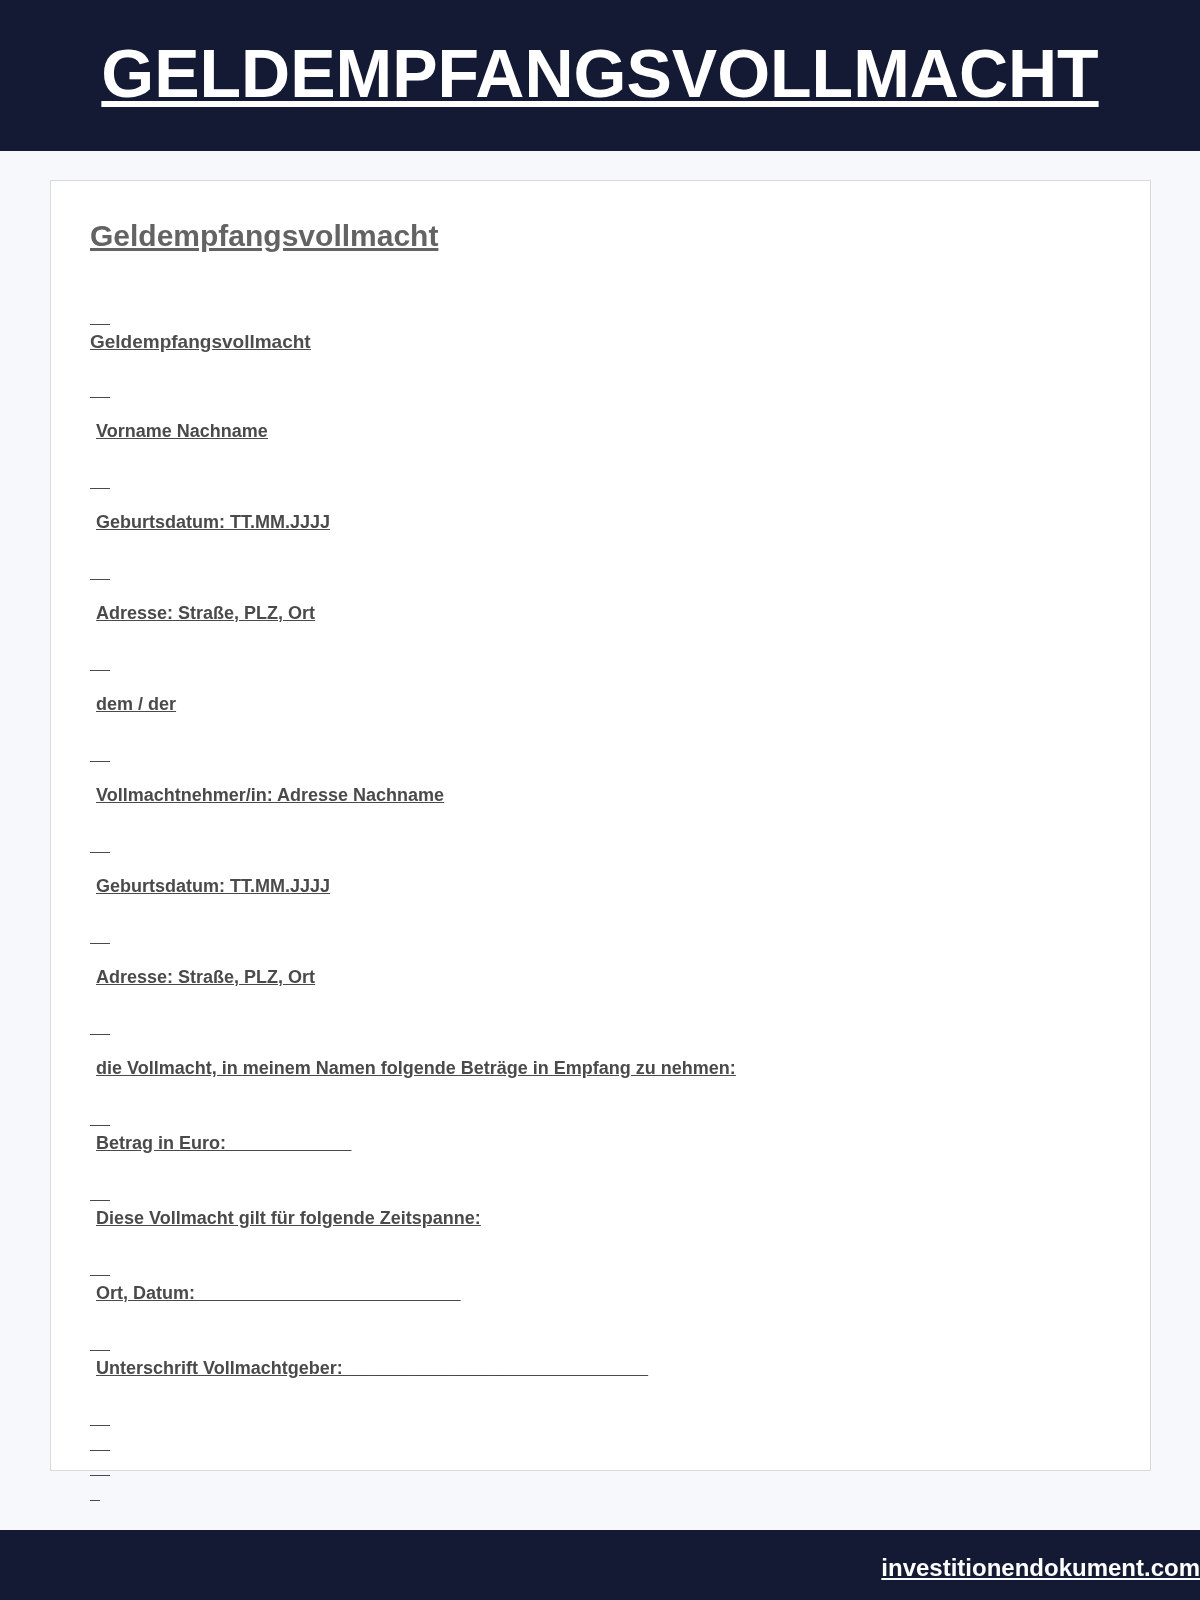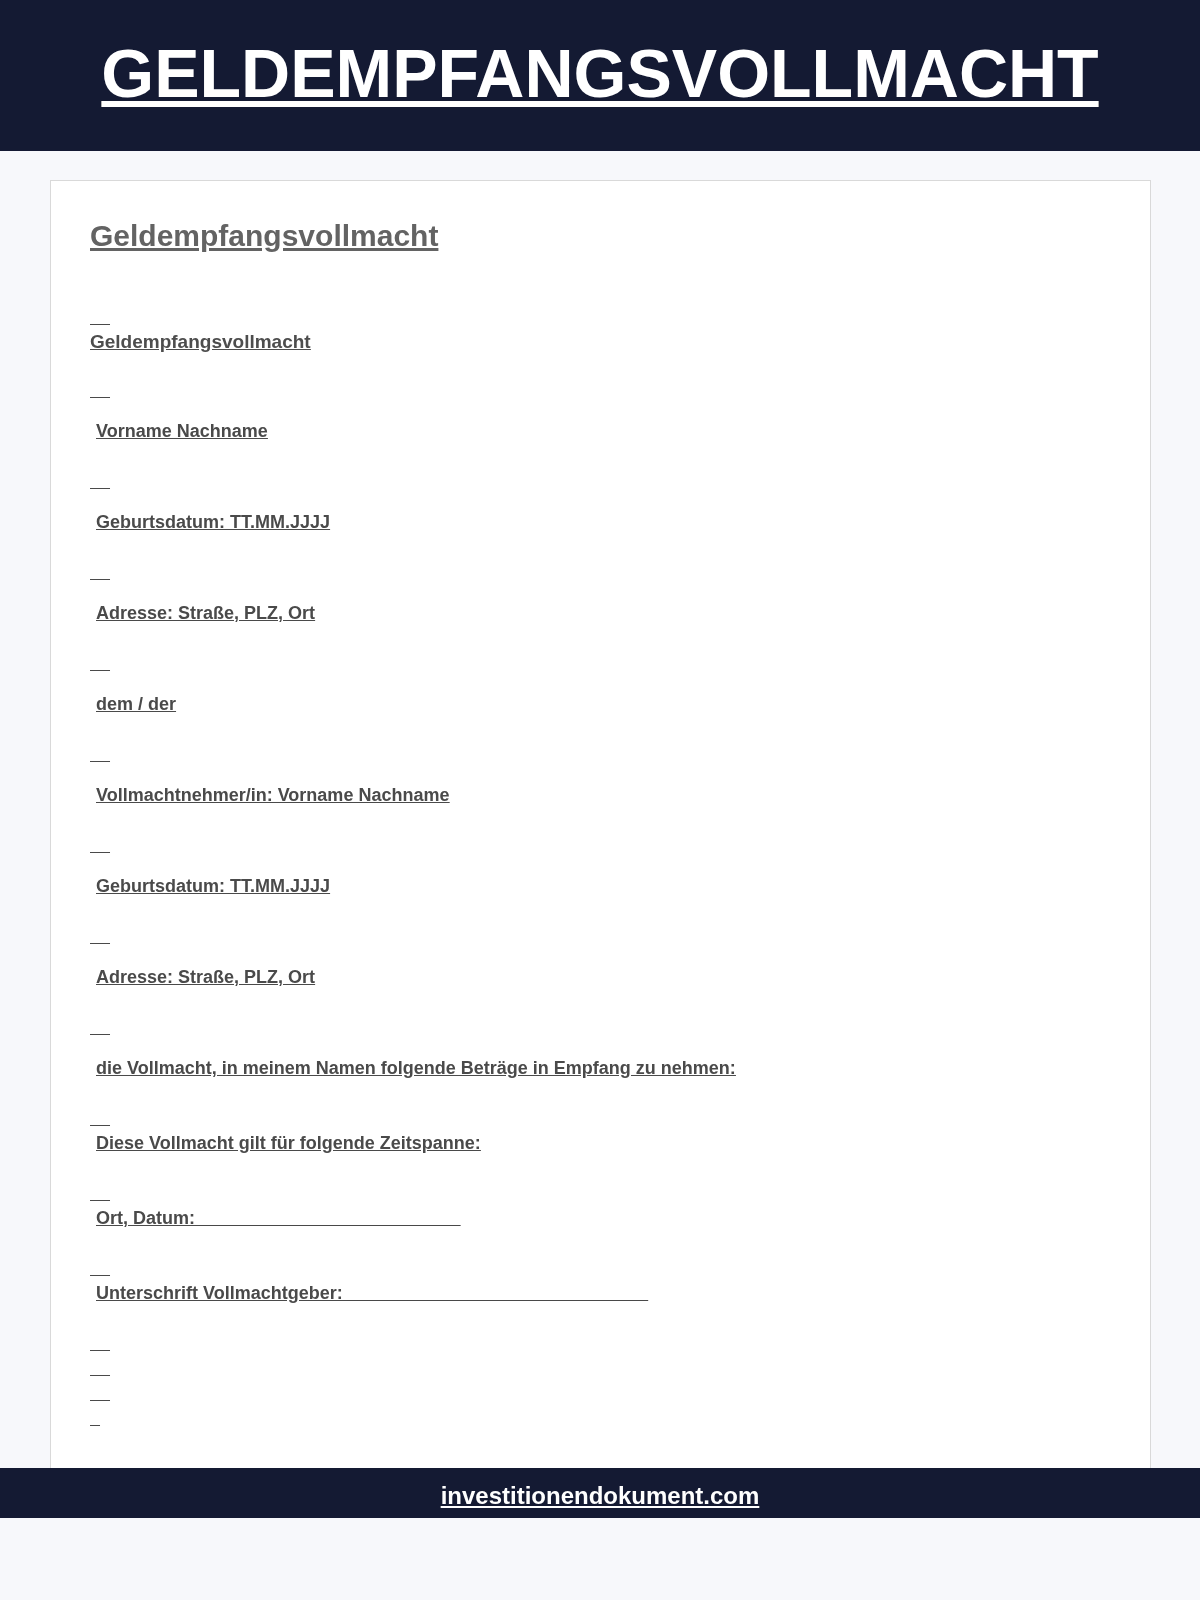--- a/index.html
+++ b/index.html
@@ -30,45 +30,46 @@
   }
   .doc-body {
     position: absolute; left: 39px; top: 99px;
     color: #4a4a4a; font-weight: 700; font-size: 18px; line-height: 25px;
     white-space: pre;
   }
   .sub { font-size: 19px; color: #4d4d4d; line-height: 23px; }
   .line { display: block; padding-left: 6px; }
   .gap { margin-top: 16px; }
   .footer {
-    position: absolute; left: 0; top: 1468px; width: 1200px; height: 50px;
+    position: absolute; left: 0; top: 1530px; width: 1200px; height: 70px;
     background: #141a33;
-    display: flex; align-items: center; justify-content: center;
+    display: flex; align-items: center; justify-content: flex-end;
   }
   .footer span { color: #ffffff; font-size: 24px; font-weight: 700; margin-top: 6px; }
 </style>
 </head>
 <body>
 
 <div class="header">
   <h1>GELDEMPFANGSVOLLMACHT</h1>
 </div>
 
 <div class="paper">
   <div class="doc-title">Geldempfangsvollmacht</div>
   <div class="doc-body">
     <span class="line sub" style="padding-left:0">Geldempfangsvollmacht</span>
     <span class="line gap">Vorname Nachname</span>
     <span class="line gap">Geburtsdatum: TT.MM.JJJJ</span>
     <span class="line gap">Adresse: Straße, PLZ, Ort</span>
     <span class="line gap">dem / der</span>
-    <span class="line gap">Vollmachtnehmer/in: Vorname Nachname</span>
+    <span class="line gap">Vollmachtnehmer/in: Adresse Nachname</span>
     <span class="line gap">Geburtsdatum: TT.MM.JJJJ</span>
     <span class="line gap">Adresse: Straße, PLZ, Ort</span>
     <span class="line gap">die Vollmacht, in meinem Namen folgende Beträge in Empfang zu nehmen:</span>
+    <span class="line">Betrag in Euro: ____________</span>
     <span class="line">Diese Vollmacht gilt für folgende Zeitspanne:</span>
     <span class="line">Ort, Datum: __________________________</span>
     <span class="line">Unterschrift Vollmachtgeber: ______________________________</span>
     
     
     
   </div>
 </div>
 
 <div class="footer">

